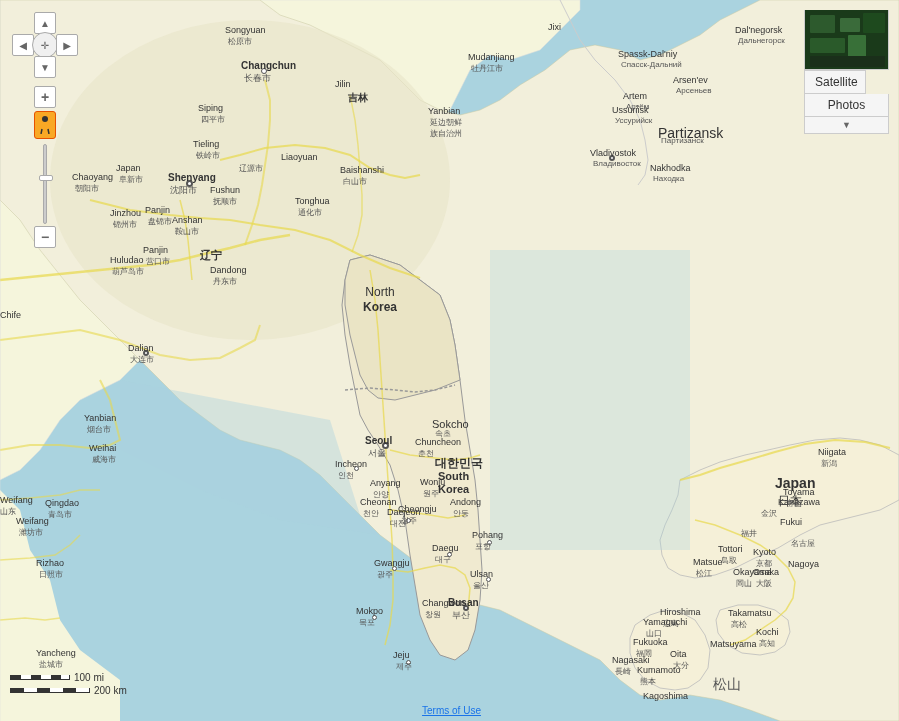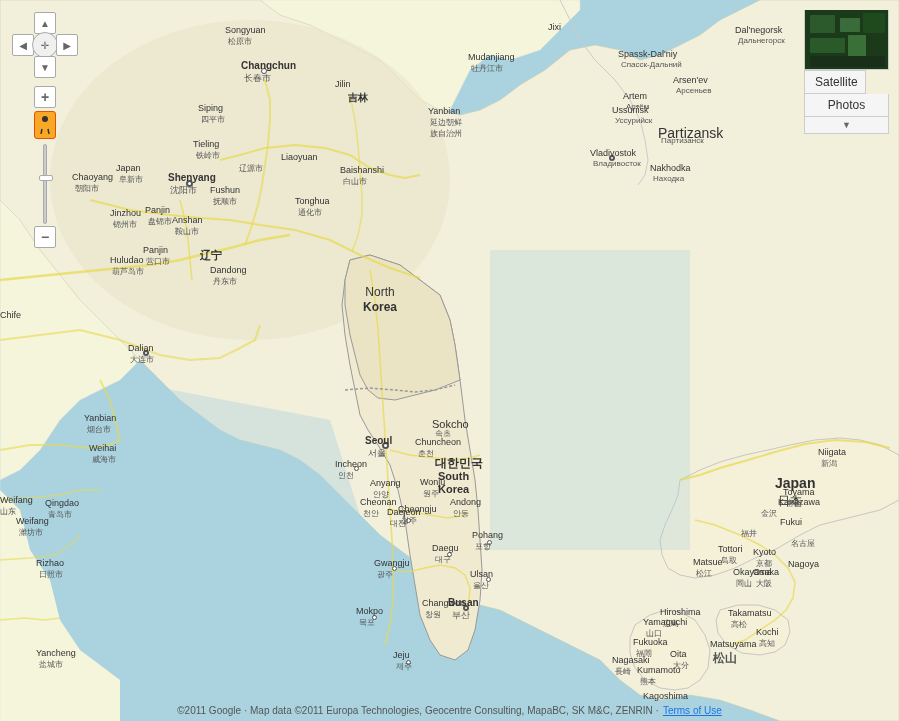--- a/index.html
+++ b/index.html
@@ -525,21 +525,21 @@
     <div style="position:absolute;left:728px;top:608px;font-size:9px;color:#333;white-space:nowrap;">Takamatsu</div>
     <div style="position:absolute;left:731px;top:619px;font-size:8px;color:#555;white-space:nowrap;">高松</div>
 
     <div style="position:absolute;left:756px;top:627px;font-size:9px;color:#333;white-space:nowrap;">Kochi</div>
     <div style="position:absolute;left:759px;top:638px;font-size:8px;color:#555;white-space:nowrap;">高知</div>
 
     <div style="position:absolute;left:670px;top:649px;font-size:9px;color:#333;white-space:nowrap;">Oita</div>
     <div style="position:absolute;left:673px;top:660px;font-size:8px;color:#555;white-space:nowrap;">大分</div>
 
     <div style="position:absolute;left:710px;top:639px;font-size:9px;color:#333;white-space:nowrap;">Matsuyama</div>
-    <div style="position:absolute;left:713px;top:650px;font-size:12px;color:#555;white-space:nowrap;font-weight:bold;">松山</div>
+    <div style="position:absolute;left:713px;top:676px;font-size:14px;color:#555;white-space:nowrap;">松山</div>
 
     <div style="position:absolute;left:637px;top:665px;font-size:9px;color:#333;white-space:nowrap;">Kumamoto</div>
     <div style="position:absolute;left:640px;top:676px;font-size:8px;color:#555;white-space:nowrap;">熊本</div>
 
     <div style="position:absolute;left:612px;top:655px;font-size:9px;color:#333;white-space:nowrap;">Nagasaki</div>
     <div style="position:absolute;left:615px;top:666px;font-size:8px;color:#555;white-space:nowrap;">長崎</div>
 
     <div style="position:absolute;left:643px;top:691px;font-size:9px;color:#333;white-space:nowrap;">Kagoshima</div>
 
     <div style="position:absolute;left:818px;top:447px;font-size:9px;color:#333;white-space:nowrap;">Niigata</div>
@@ -597,19 +597,28 @@
       <span>Satellite</span>
     </div>
     <div class="photos-btn">
       <span>Photos</span>
     </div>
     <div class="photos-dropdown">
       <span>▼</span>
     </div>
   </div>
 
+  <div id="scale-bar">
+    <div class="scale-line">
+      <div class="scale-bar-graphic scale-100mi"></div>
+      <span class="scale-label">100 mi</span>
+    </div>
+    <div class="scale-line">
+      <div class="scale-bar-graphic scale-200km"></div>
+      <span class="scale-label">200 km</span>
+    </div>
+  </div>
 
   <div id="footer">
-    <span class="footer-text">©2011 Google · Map data ©2011 Europa Technologies, Geocentre Consulting, MapaBC, SK M&amp;C, ZENRIN ·</span>
     <a class="terms-link">Terms of Use</a>
   </div>
 
 </div>
 
 </body></html>

